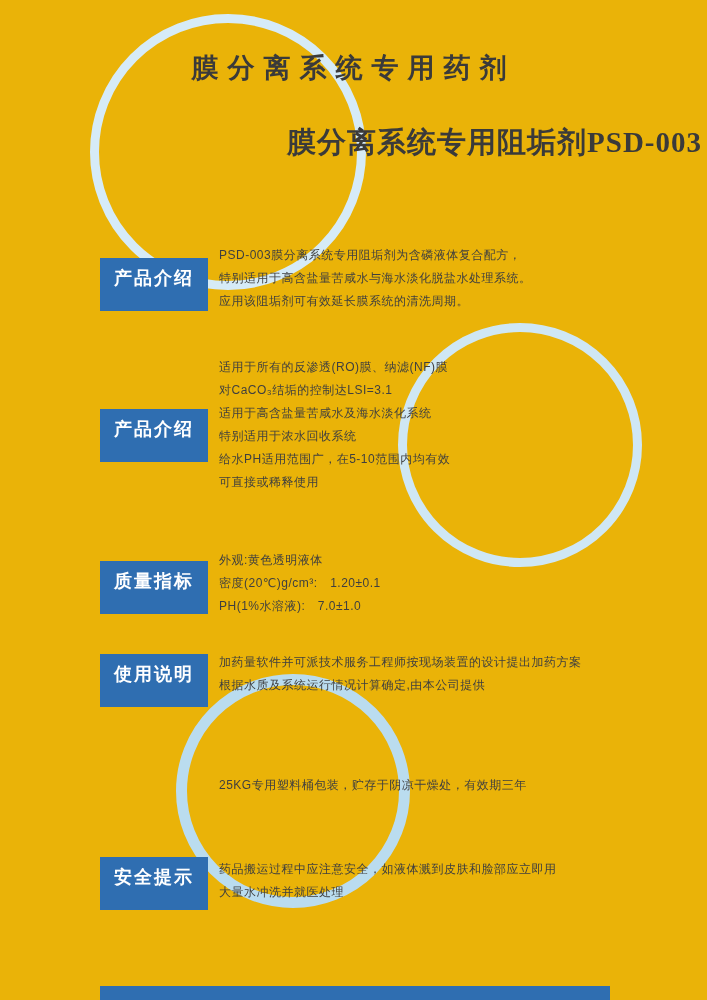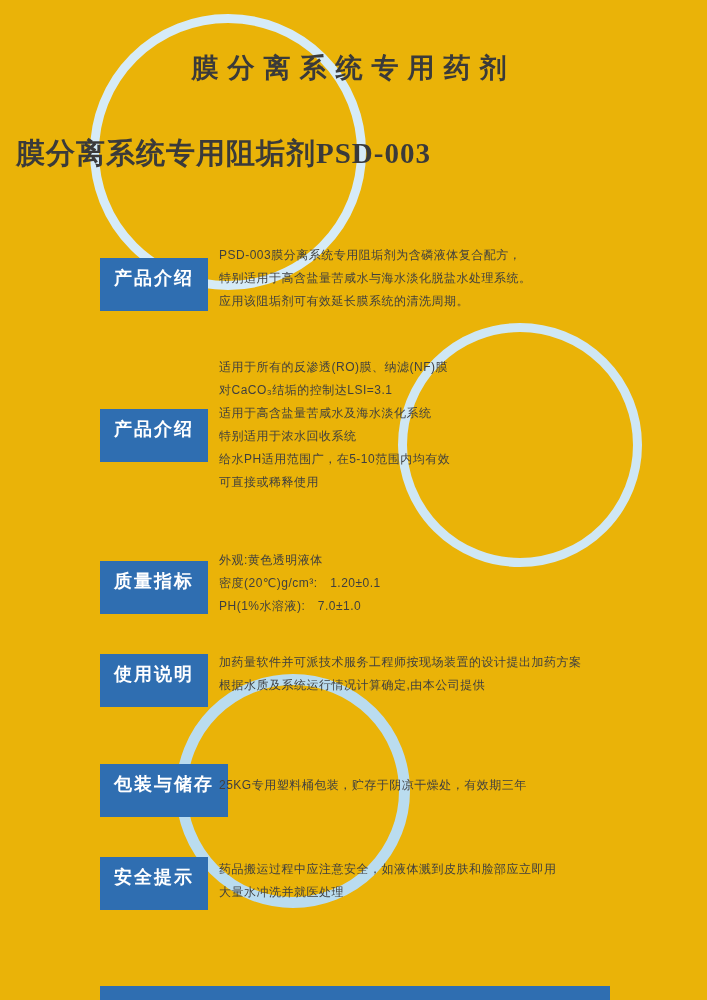--- a/index.html
+++ b/index.html
@@ -18,22 +18,22 @@
   .ring-c{left:176px;top:674px;width:234px;height:234px;border:11px solid var(--ring-deep,#badcef);}
 
   .title{
     position:absolute;left:0;right:0;top:50px;margin:0;
     text-align:center;z-index:2;
     font-family:"Liberation Serif","DejaVu Serif",serif;
     font-size:27px;font-weight:600;letter-spacing:9px;
     color:var(--title-text,#3a3a3a);
   }
   .subtitle{
-    position:absolute;left:0;right:0;top:118px;margin:16px;
-    text-align:left;z-index:2;
+    position:absolute;left:0;right:0;top:118px;margin:5px;
+    text-align:right;z-index:2;
     font-family:"Liberation Serif","DejaVu Serif",serif;
     font-size:29px;font-weight:600;letter-spacing:1px;
     color:var(--title-text,#3a3a3a);
   }
 
   .section{position:absolute;left:0;top:0;width:707px;height:1000px;pointer-events:none;}
   .section-label{
     position:absolute;left:100px;z-index:2;
     background:var(--label-bg,#2f6eb1);
     color:var(--label-text,#ffffff);
@@ -102,21 +102,20 @@
         </div>
   </div>
       <div class="section sec-3">
     <div class="section-label">使用说明</div>
     <div class="section-text">
           <div class="text-line">加药量软件并可派技术服务工程师按现场装置的设计提出加药方案</div>
           <div class="text-line">根据水质及系统运行情况计算确定,由本公司提供</div>
         </div>
   </div>
       <div class="section sec-4">
-    <div class="section-label">包装与储存</div>
     <div class="section-text">
           <div class="text-line">25KG专用塑料桶包装，贮存于阴凉干燥处，有效期三年</div>
         </div>
   </div>
       <div class="section sec-5">
     <div class="section-label">安全提示</div>
     <div class="section-text">
           <div class="text-line">药品搬运过程中应注意安全，如液体溅到皮肤和脸部应立即用</div>
           <div class="text-line">大量水冲洗并就医处理</div>
         </div>

